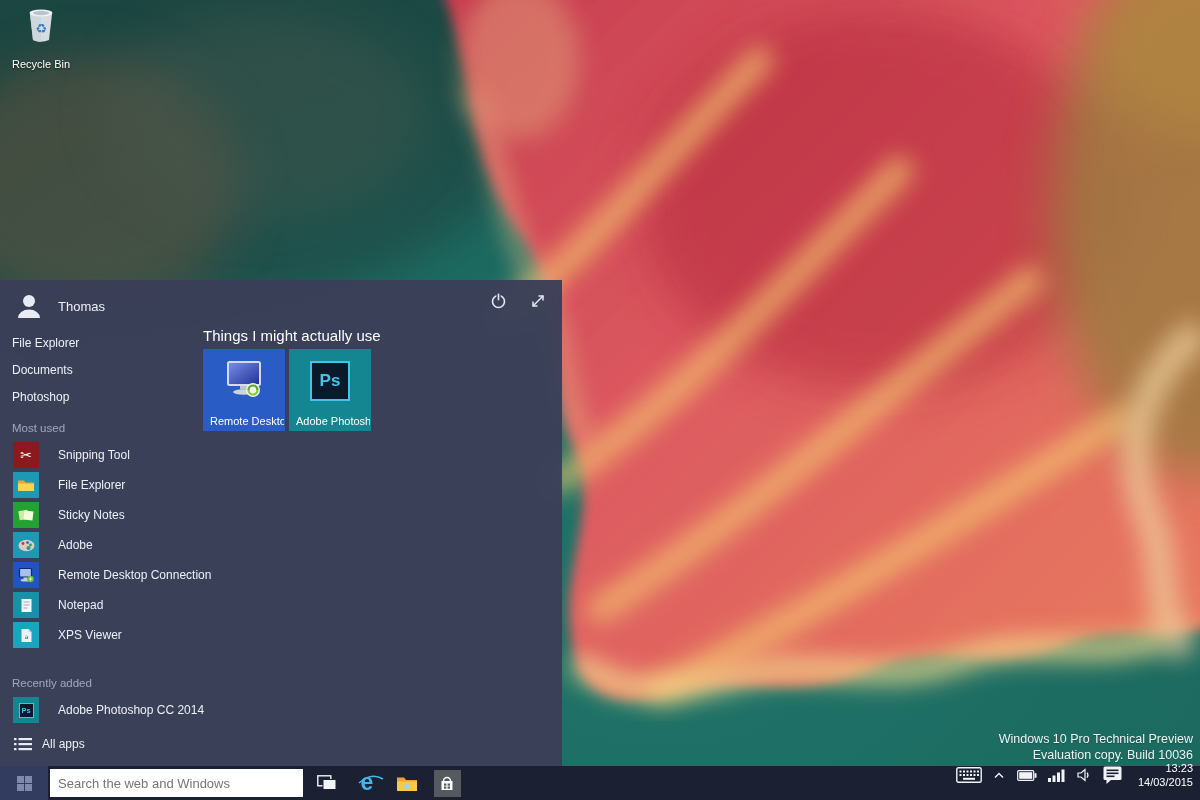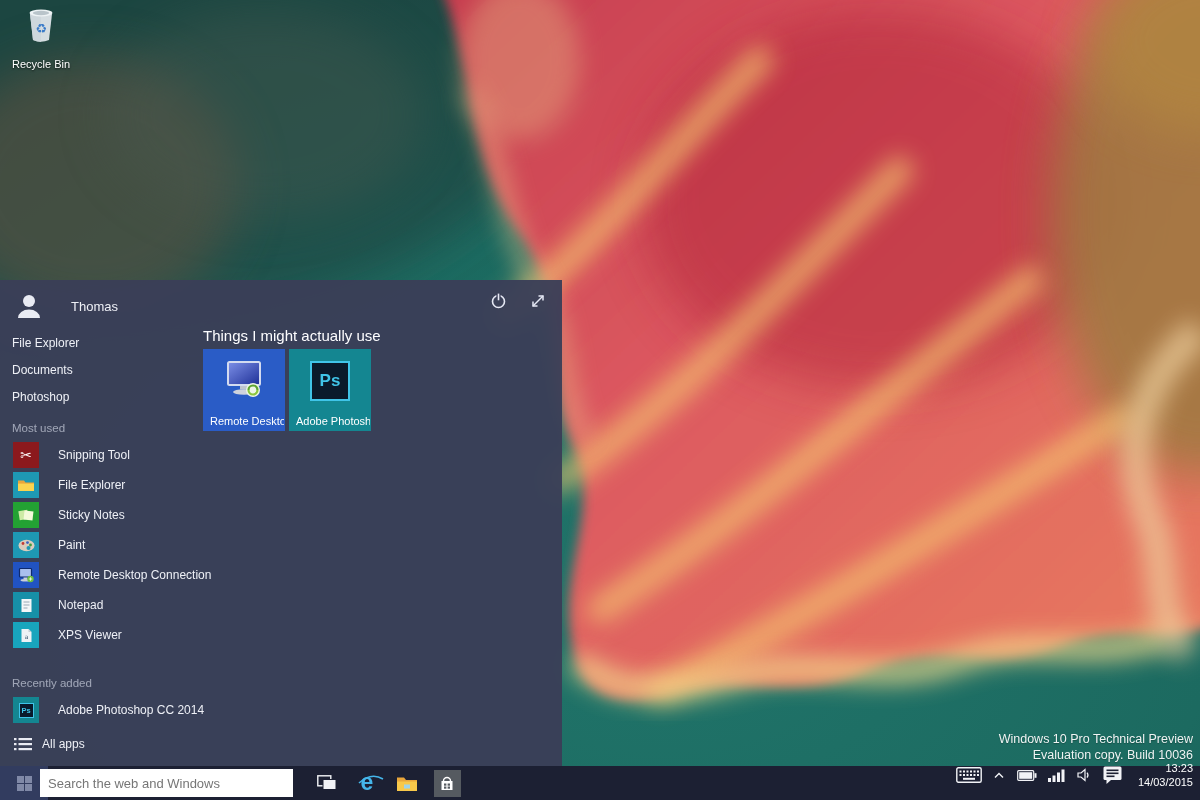--- a/index.html
+++ b/index.html
@@ -10,21 +10,21 @@
 
   
   .recycle-bin { position:absolute; left:8px; top:6px; width:66px; text-align:center; cursor:default; }
   .rb-label { color:#fff; font-size:11px; margin-top:10px; text-shadow:0 1px 2px rgba(0,0,0,.7); }
   .watermark { position:absolute; right:7px; bottom:37px; text-align:right; color:rgba(255,255,255,.93);
     font-size:12.5px; line-height:1.28; text-shadow:0 1px 1px rgba(0,0,0,.25);margin-top:32px; }
 
   
   .start-menu { position:absolute; left:0; top:280px; width:562px; height:486px;
     background:rgba(58,62,87,.96); color:#eef0f6; }
-  .user-row { position:absolute; left:14px; top:11px; display:flex; align-items:center; gap:27px; }
+  .user-row { position:absolute; left:14px; top:11px; display:flex; align-items:center; gap:14px; }
   .user-name { font-size:13px; }
   .power-row { position:absolute; top:12px; right:16px; display:flex; gap:22px; align-items:center; }
   .pw-btn { width:17px; height:17px; display:flex; align-items:center; justify-content:center; cursor:pointer; }
 
   .side-link { position:absolute; left:12px; font-size:12px; height:20px; line-height:20px; cursor:pointer; }
   .section-label { position:absolute; left:12px; font-size:11.5px; color:rgba(223,227,240,.62); }
 
   .app-row { position:absolute; left:13px; display:flex; align-items:center; gap:19px; height:30px; width:280px; cursor:pointer; }
   .mini { width:26px; height:26px; flex:0 0 26px; display:flex; align-items:center; justify-content:center; overflow:hidden; }
   .app-label { font-size:12px; white-space:nowrap; }
@@ -48,21 +48,21 @@
   .ps-badge { width:40px; height:40px; background:#0a1a2b; border:2px solid #40c4e8; display:flex;
     align-items:center; justify-content:center; }
   .ps-badge span { color:#40c4e8; font-size:17px; font-weight:bold; }
 
   
   .taskbar { position:absolute; left:0; bottom:0; width:1200px; height:34px; background:#1c2033; }
   .start-btn { position:absolute; left:0; top:0; width:48px; height:34px;
     background:rgba(97,120,190,.32); display:flex; align-items:center; justify-content:center; cursor:pointer; }
   .win-flag { display:grid; grid-template-columns:7px 7px; grid-template-rows:7px 7px; gap:1px; opacity:.5; }
   .win-flag i { background:#cdd6ef; display:block; }
-  .search-box { position:absolute; left:40px; top:3px; width:253px; height:28px; background:#fff; }
+  .search-box { position:absolute; left:50px; top:3px; width:253px; height:28px; background:#fff; }
   .search-input { width:100%; height:100%; border:0; outline:none; background:transparent;
     font-size:13px; color:#333; padding:0 8px; font-family:"Liberation Sans","DejaVu Sans",sans-serif; }
   .search-input::placeholder { color:#767676; opacity:1; }
   .tb-apps { position:absolute; left:307px; top:0; height:34px; display:flex; }
   .tb-btn { width:40px; height:34px; display:flex; align-items:center; justify-content:center; cursor:pointer; }
   .ie-e { color:#45b6ea; font-size:23px; font-weight:bold; line-height:1; position:relative; top:-1px; }
   .store-tile { width:27px; height:27px; background:#555a60; display:flex; align-items:center; justify-content:center; }
 
   .tray { position:absolute; right:0; top:0; height:18px; display:flex; align-items:center; }
   .tray-ic { height:34px; display:flex; align-items:center; justify-content:center; cursor:pointer; }
@@ -193,21 +193,21 @@
     <div class="app-row" style="top:250px">
       <span class="mini m-paint">
         <svg width="17" height="13" viewBox="0 0 17 13">
             <ellipse cx="8.5" cy="6.5" rx="8" ry="5.8" fill="#d9cdbd"></ellipse>
             <circle cx="5" cy="4.5" r="1.4" fill="#c43b33"></circle>
             <circle cx="9.5" cy="3.6" r="1.4" fill="#3a62c2"></circle>
             <circle cx="12.5" cy="6" r="1.4" fill="#3f9b3a"></circle>
             <circle cx="10.5" cy="9" r="2" fill="#1e99b4"></circle>
           </svg>
       </span>
-      <span class="app-label">Paint</span>
+      <span class="app-label">Adobe</span>
     </div>
     <div class="app-row" style="top:280px">
       <span class="mini m-rdc">
         <svg width="17" height="16" viewBox="0 0 17 16">
             <rect x="1.5" y="1.5" width="12" height="8.5" rx="0.8" fill="#a9c0ef" stroke="#0e2a6e" stroke-width="1.2"></rect>
             <rect x="5.5" y="10.5" width="4" height="1.6" fill="#c9ced8"></rect>
             <ellipse cx="7.5" cy="13.2" rx="5" ry="1.3" fill="#c9ced8"></ellipse>
             <circle cx="12.5" cy="12" r="3.2" fill="#6fbf3f"></circle>
             <path d="M10.8,12 h3.4 M12.5,10.3 v3.4" stroke="#eaf6df" stroke-width="0.9"></path>
           </svg>

